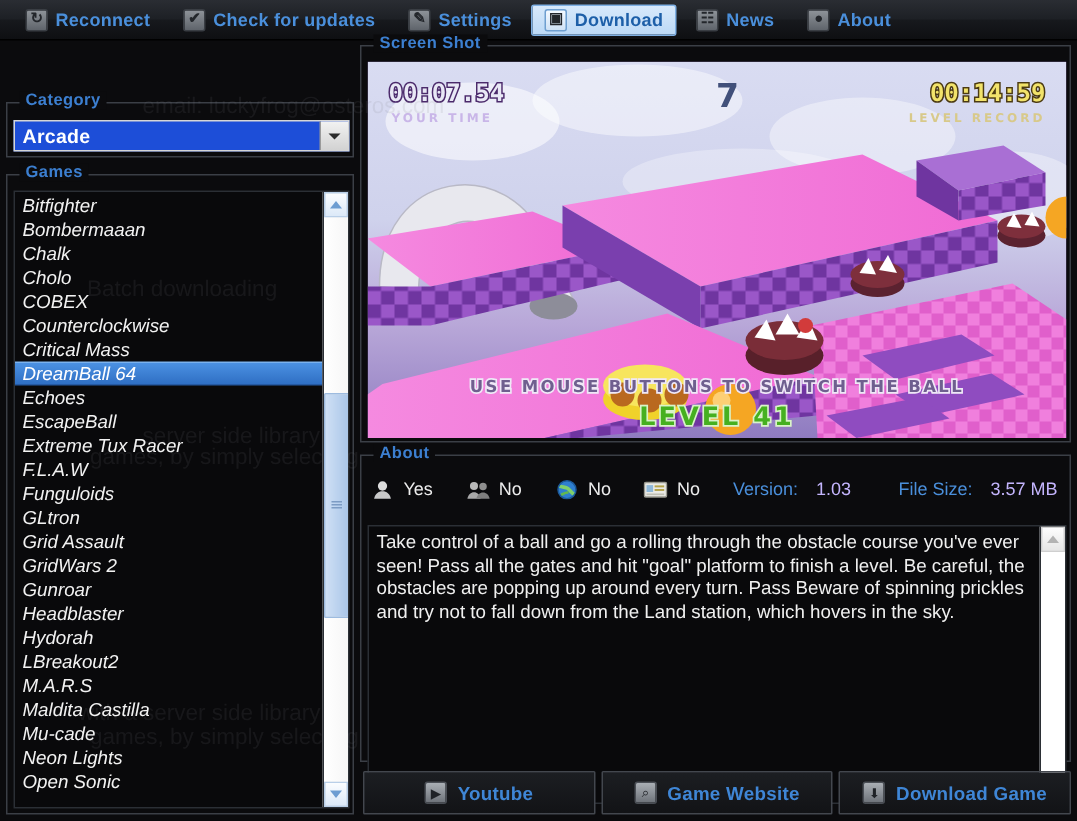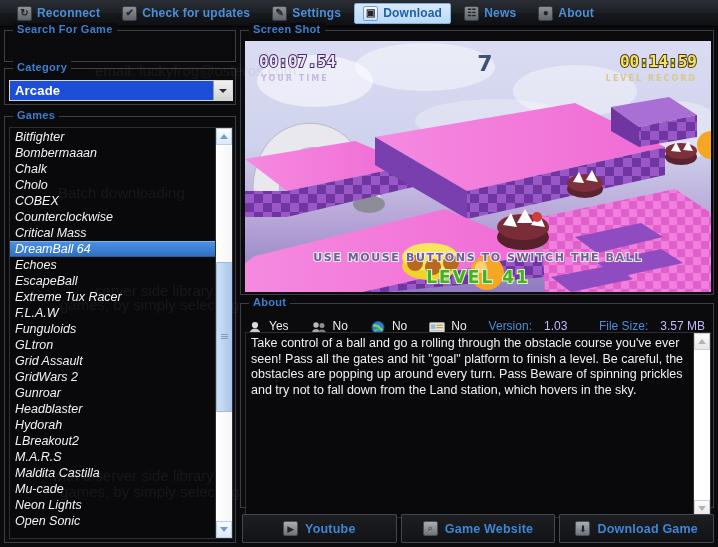--- a/index.html
+++ b/index.html
@@ -151,21 +151,21 @@
     position: absolute; left: 6px; top: 12px; width: 462px; height: 20px;
     display: flex; align-items: center;
   }
   .metaItem { display: flex; align-items: center; gap: 6px; margin-right: 22px; }
   .metaIco { width: 16px; height: 13px; flex: 0 0 16px; position: relative; }
   .metaTxt { font-size: 12px; color: #ededed; }
   .metaLabel { font-size: 12px; color: #4a8fdb; font-weight: normal; }
   .metaVal { font-size: 12px; color: #c4b5fd; margin-left: 6px; }
 
   #descWrap {
-    position: absolute; left: 4px; top: 28px; width: 466px; height: 186px;
+    position: absolute; left: 4px; top: 46px; width: 466px; height: 186px;
     background: #09090b; border: 1px solid #2b2f35; display: flex; overflow: hidden;
   }
   #descText {
     flex: 1; padding: 3px 5px 3px 5px; color: #f0f0f0;
     font-size: 12.5px; line-height: 15.5px; overflow: hidden;
   }
   #descScroll {
     width: 17px; flex: 0 0 17px; background: #fafafa; border-left: 1px solid #2b2f35;
     display: flex; flex-direction: column;
   }
@@ -223,24 +223,20 @@
         <span class="lbl">News</span>
       </div>
       <div class="tbitem">
         <span class="tbico">
           <span class="ico-glyph">●</span>
         </span>
         <span class="lbl">About</span>
       </div>
     </div>
 
-  <div class="group" id="searchGroup">
-    <span class="legend">Search For Game</span>
-    <input id="searchInput" type="text" value="" placeholder="" style="">
-  </div>
 
   <div class="group" id="catGroup">
     <span class="legend">Category</span>
     <div id="catSelect">
       <span id="catValue">Arcade</span>
       <span id="catArrow"></span>
     </div>
   </div>
 
   <div class="group" id="gamesGroup">

